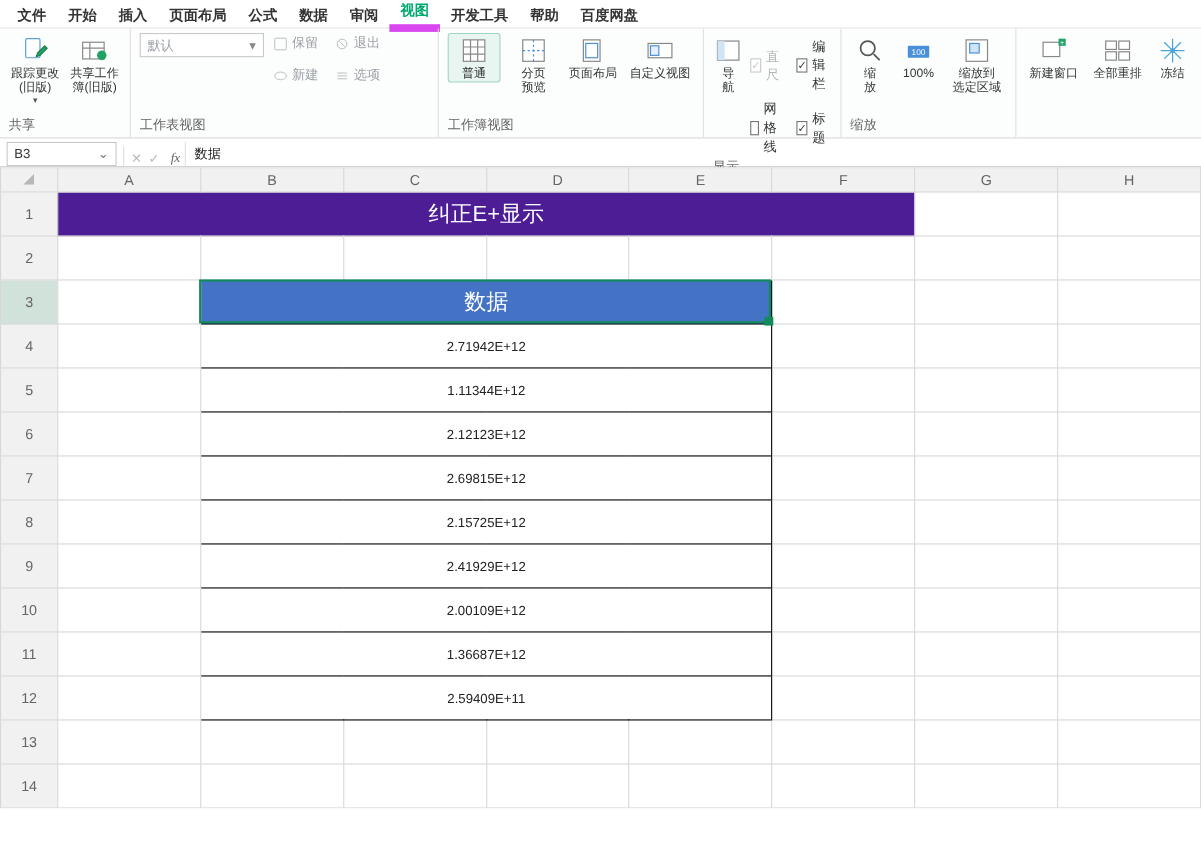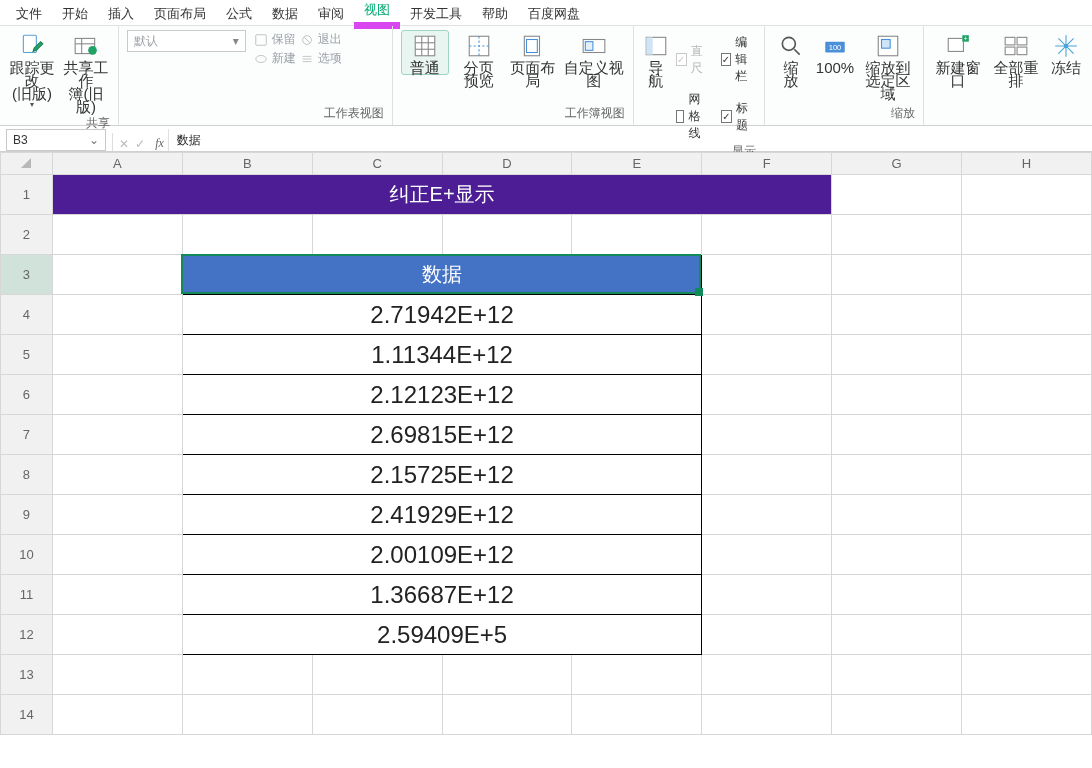--- a/index.html
+++ b/index.html
@@ -1,30 +1,30 @@
 <!DOCTYPE html>
 <html><head>
 <meta charset="utf-8">
 <style>
 *{box-sizing:border-box;margin:0;padding:0;font-family:"Microsoft YaHei","Segoe UI",sans-serif;}
 body{background:#fff;font-size:12px;color:#333;overflow:hidden;}
 
 
-.menu{display:flex;align-items:center;height:26px;padding:2px 6px 0;border-bottom:1px solid #e0e0e0;background:#fff;}
+.menu{display:flex;align-items:center;height:26px;padding:2px 6px 0;border-bottom:1px solid #e0e0e0;background:#fff;font-weight:bold;}
 .menu-item{padding:3px 10px;cursor:pointer;font-size:13px;}
 .menu-item.active{color:#00a870;border-bottom:7px solid #d946ef;}
 
 .ribbon{display:flex;height:100px;background:#fcfdfd;border-bottom:1px solid #d0d0d0;}
 .group{display:flex;flex-direction:column;justify-content:flex-start;border-right:1px solid #e0e0e0;padding:4px 8px 2px;}
 .group-body{flex:1;display:flex;align-items:flex-start;gap:6px;}
-.group-label{text-align:right;font-size:12px;color:#666;padding:1px 0;}
+.group-label{text-align:left;font-size:12px;color:#666;padding:1px 0;}
 .big-btn{display:flex;flex-direction:column;align-items:center;justify-content:space-between;width:48px;padding-top:2px;cursor:pointer;border:1px solid transparent;border-radius:3px;}
 .big-btn.active{border:1px solid #9ed6c2;background:#e8f5f0;}
 .big-btn svg{width:26px;height:26px;}
-.big-btn .lbl{font-size:15px;line-height:13px;text-align:center;margin-top:2px;white-space:pre-line;}
+.big-btn .lbl{font-size:11px;line-height:13px;text-align:center;margin-top:2px;white-space:pre-line;}
 .small-btn{display:flex;align-items:center;gap:4px;color:#9aa0a6;font-size:12px;cursor:pointer;padding:1px 2px;}
 .small-btn svg{width:14px;height:14px;}
 .select-mock{width:160px;height:22px;border:1px solid #c9c9c9;background:#fff;display:flex;align-items:center;padding:0 6px;color:#9aa0a6;font-size:12px;position:relative;}
 .select-mock:after{content:"▾";position:absolute;right:6px;color:#888;}
 .chk{display:flex;align-items:center;gap:4px;font-size:12px;}
 .chk .box{width:13px;height:13px;border:1px solid #767676;display:inline-flex;align-items:center;justify-content:center;font-size:10px;color:#333;background:#fff;}
 .chk.disabled{color:#b5b5b5;}
 .chk.disabled .box{border-color:#c9c9c9;color:#c9c9c9;}
 
 
@@ -40,21 +40,21 @@
 table.sheet{border-collapse:collapse;table-layout:fixed;}
 table.sheet th,table.sheet td{border:1px solid #d7d7d7;font-weight:normal;}
 th.corner{width:52px;height:22px;background:#f1f1f1;}
 th.colh{height:22px;background:#f1f1f1;color:#666;font-size:13px;text-align:center;}
 th.rowh{width:52px;background:#f1f1f1;color:#666;font-size:13px;text-align:center;}
 td.cell{height:40px;background:#fff;}
 
 td.title-merge{background:#4c1d95;color:#fff;font-size:20px;text-align:center;height:40px;border-color:#f38b2c;}
 th.rowh.sel{background:#d0e2d9;}
 td.data-header{background:#4472c4;color:#fff;font-size:20px;text-align:center;border:1px solid #000 !important;}
-td.data-cell{text-align:center;font-size:24px;color:#222;border:1px solid #000 !important;}
+td.data-cell{text-align:center;font-size:12px;color:#222;border:1px solid #000 !important;}
 
 .sel-outline{position:absolute;border:2px solid #138a5a;pointer-events:none;}
 .sel-handle{width:8px;height:8px;background:#138a5a;position:absolute;right:-4px;bottom:-4px;}
 
 .corner svg{width:10px;height:10px;}
 .dropdown-arrow{font-size:8px;color:#555;}
 </style>
 </head>
 <body>
 
@@ -97,21 +97,21 @@
       </div>
     </div>
     <div class="group-label">共享</div>
   </div>
 
   <div class="group" style="min-width:200px">
     <div class="group-body" style="flex-direction:row;gap:6px;">
       <div class="select-mock">
           <span>默认</span>
         </div>
-      <div style="display:flex;flex-wrap:wrap;">
+      <div style="display:flex;gap:10px;flex-wrap:wrap;">
         <div class="small-btn">
             <svg viewBox="0 0 16 16">
               <rect x="2" y="2" width="12" height="12" rx="1" fill="none" stroke="#bbb"></rect>
             </svg>
             <span>保留</span>
           </div>
         <div class="small-btn">
             <svg viewBox="0 0 16 16">
               <circle cx="8" cy="8" r="5" fill="none" stroke="#bbb"></circle>
               <line x1="5" y1="5" x2="11" y2="11" stroke="#bbb"></line>
@@ -395,21 +395,21 @@
           <th class="rowh">11</th>
           <td class="cell"></td>
           <td class="cell data-cell" colspan="4">1.36687E+12</td>
           <td class="cell"></td>
           <td class="cell"></td>
           <td class="cell"></td>
         </tr>
         <tr>
           <th class="rowh">12</th>
           <td class="cell"></td>
-          <td class="cell data-cell" colspan="4">2.59409E+5</td>
+          <td class="cell data-cell" colspan="4">2.59409E+11</td>
           <td class="cell"></td>
           <td class="cell"></td>
           <td class="cell"></td>
         </tr>
         <tr>
           <th class="rowh">13</th>
           <td class="cell"></td>
           <td class="cell"></td>
           <td class="cell"></td>
           <td class="cell"></td>

